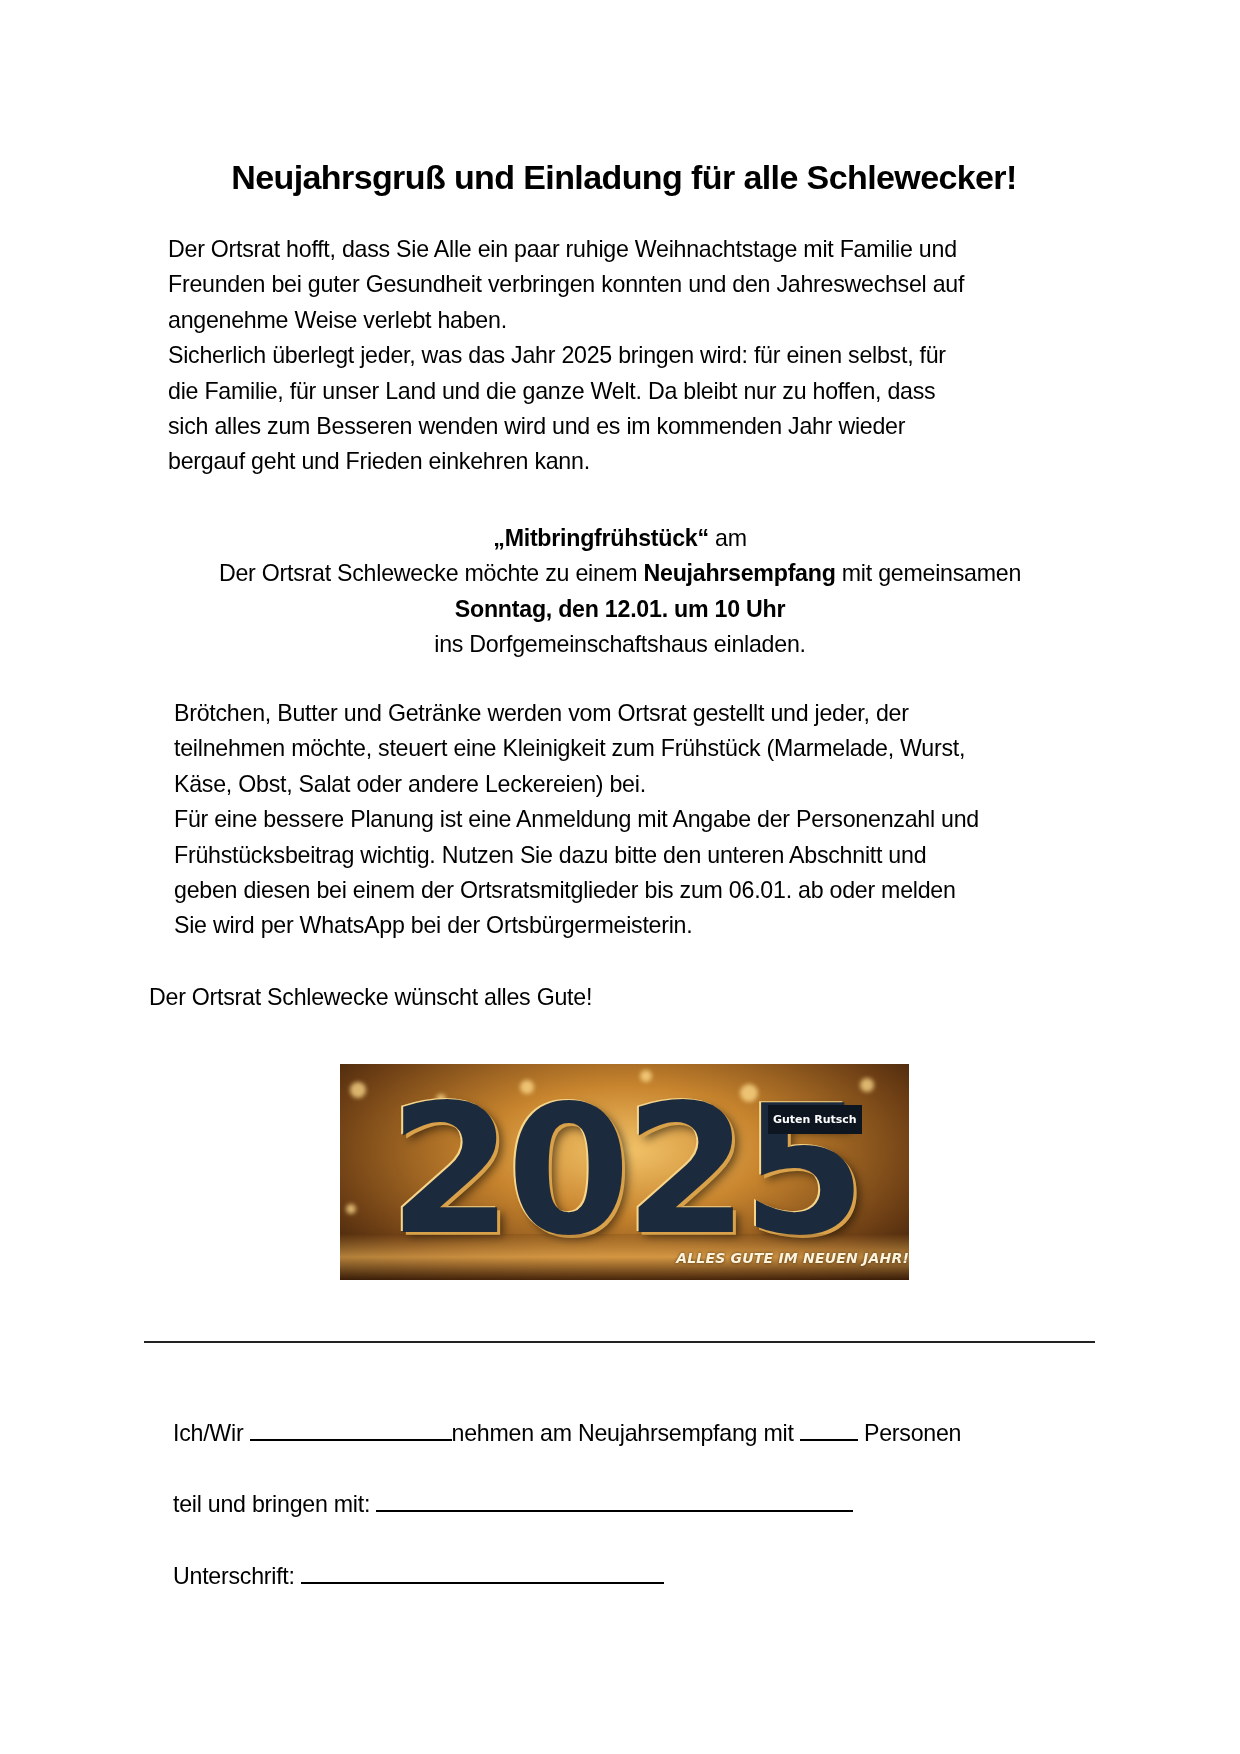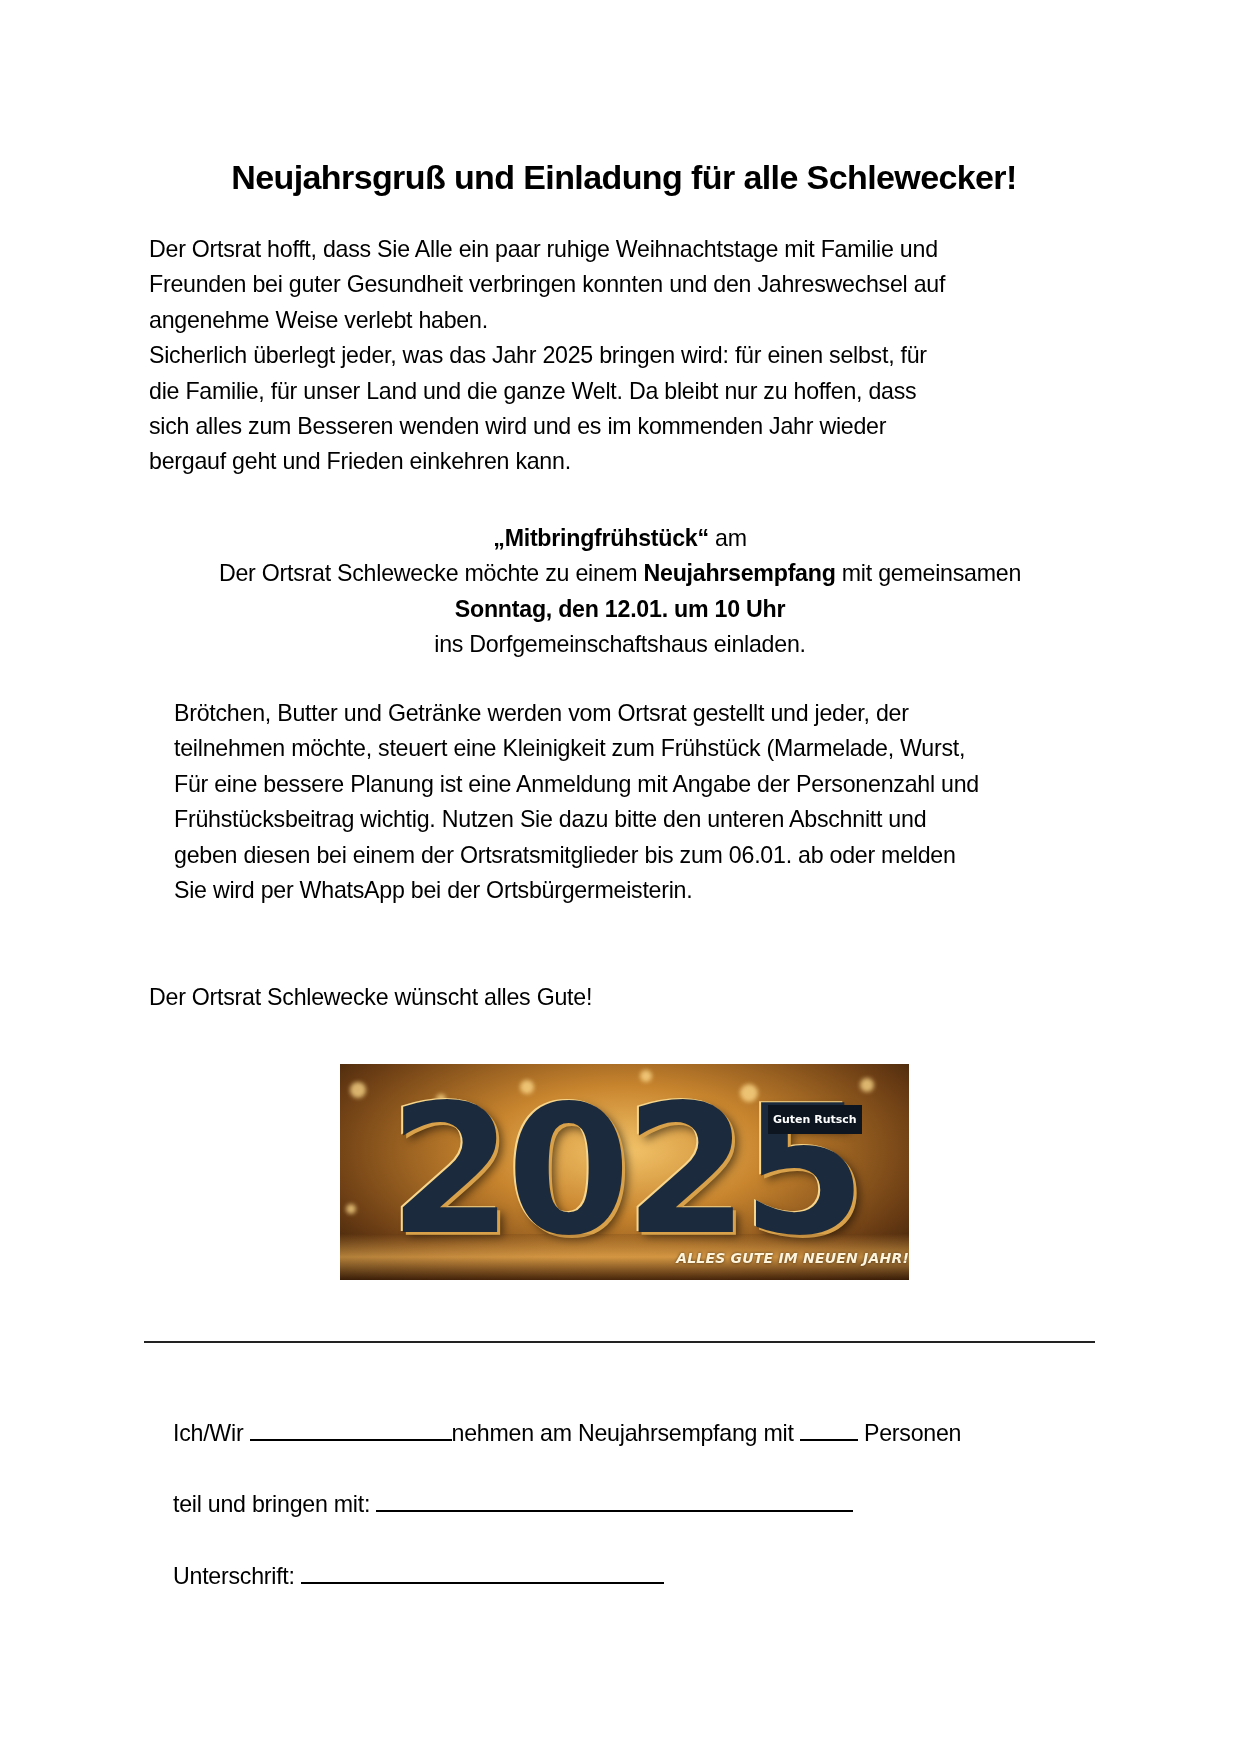--- a/index.html
+++ b/index.html
@@ -53,40 +53,41 @@
   .separator { left: 144px; top: 1341px; width: 951px; height: 2px; background: #222; }
 
   .form-row { left: 149px; font-size: 23.2px; line-height: 30px; white-space: nowrap; letter-spacing: -0.25px; margin-left: 24px; }
   .blank { display: inline-block; border-bottom: 2px solid #000; height: 20px; vertical-align: baseline; }
 </style>
 </head>
 <body>
 
 <h1 class="abs title" style="margin:4px;">Neujahrsgruß und Einladung für alle Schlewecker!</h1>
 
-<div class="abs para" style="top:232px;">
+<div class="abs para" style="top:232px;margin-left:19px;">
   <span class="line">Der Ortsrat hofft, dass Sie Alle ein paar ruhige Weihnachtstage mit Familie und</span>
   <span class="line">Freunden bei guter Gesundheit verbringen konnten und den Jahreswechsel auf</span>
   <span class="line">angenehme Weise verlebt haben.</span>
   <span class="line">Sicherlich überlegt jeder, was das Jahr 2025 bringen wird: für einen selbst, für</span>
   <span class="line">die Familie, für unser Land und die ganze Welt. Da bleibt nur zu hoffen, dass</span>
   <span class="line">sich alles zum Besseren wenden wird und es im kommenden Jahr wieder</span>
   <span class="line">bergauf geht und Frieden einkehren kann.</span>
 </div>
 
 <div class="abs centered" style="top:521px;">
   <span class="line"><b>„Mitbringfrühstück“</b><span> am</span></span>
   <span class="line"><span>Der Ortsrat Schlewecke möchte zu einem </span><b>Neujahrsempfang</b><span> mit gemeinsamen</span></span>
   <span class="line"><b>Sonntag, den 12.01. um 10 Uhr</b></span>
   <span class="line">ins Dorfgemeinschaftshaus einladen.</span>
 </div>
 
 <div class="abs para" style="top:696px;margin-left:25px;">
   <span class="line">Brötchen, Butter und Getränke werden vom Ortsrat gestellt und jeder, der</span>
   <span class="line">teilnehmen möchte, steuert eine Kleinigkeit zum Frühstück (Marmelade, Wurst,</span>
+  <span class="line">Käse, Obst, Salat oder andere Leckereien) bei.</span>
   <span class="line">Für eine bessere Planung ist eine Anmeldung mit Angabe der Personenzahl und</span>
   <span class="line">Frühstücksbeitrag wichtig. Nutzen Sie dazu bitte den unteren Abschnitt und</span>
   <span class="line">geben diesen bei einem der Ortsratsmitglieder bis zum 06.01. ab oder melden</span>
   <span class="line">Sie wird per WhatsApp bei der Ortsbürgermeisterin.</span>
 </div>
 
 <div class="abs para" style="top:980px;">Der Ortsrat Schlewecke wünscht alles Gute!</div>
 
 <div class="abs banner">
   <span class="bokeh" style="left:10px;top:18px;width:16px;height:16px;"></span>

